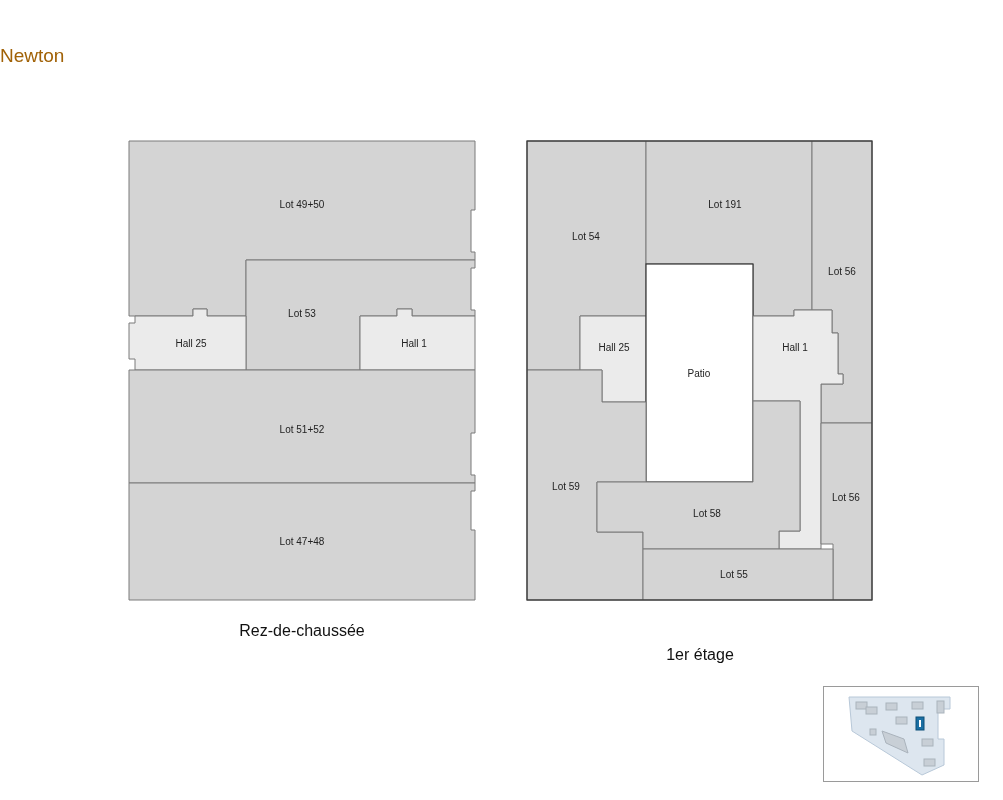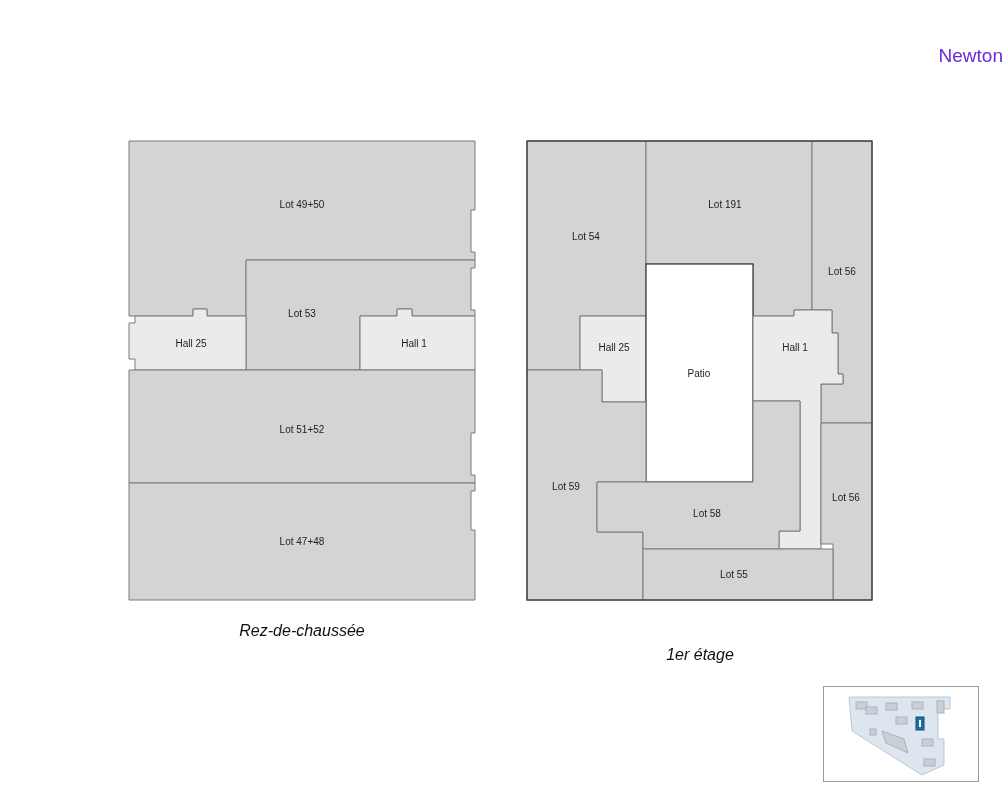--- a/index.html
+++ b/index.html
@@ -1,19 +1,19 @@
 <!DOCTYPE html>
 <html><head>
 <meta charset="utf-8">
 <style>
   html, body { margin:0; padding:0; background:#ffffff; }
   body { width:1003px; height:800px; position:relative; overflow:hidden; font-family:"Liberation Sans", sans-serif; color:#1a1a1a; }
-  .title { position:absolute; left:0; top:45px; width:1003px; text-align:right; font-size:19px; color:#6d28d9; }
+  .title { position:absolute; left:0; top:45px; width:1003px; text-align:left; font-size:19px; color:#a16207; }
   .plan { position:absolute; top:0; left:0; }
-  .caption { position:absolute; top:622px; font-size:16px; color:#111; text-align:center; width:346px;font-style:italic; }
+  .caption { position:absolute; top:622px; font-size:16px; color:#111; text-align:center; width:346px; }
   .lbl { font-size:10px; fill:#222; font-family:"Liberation Sans", sans-serif; }
   .lot { fill:#d4d4d4; stroke:#7a7a7a; stroke-width:1; cursor:pointer; }
   .hall { fill:#ebebeb; stroke:#7a7a7a; stroke-width:1; cursor:pointer; }
   .patio { fill:#ffffff; stroke:#333; stroke-width:1.2; }
   .outline { fill:none; stroke:#3a3a3a; stroke-width:1.3; }
   .minimap { position:absolute; left:823px; top:686px; width:154px; height:94px; border:1px solid #9a9a9a; background:#fff; }
 </style>
 </head>
 <body>
 

